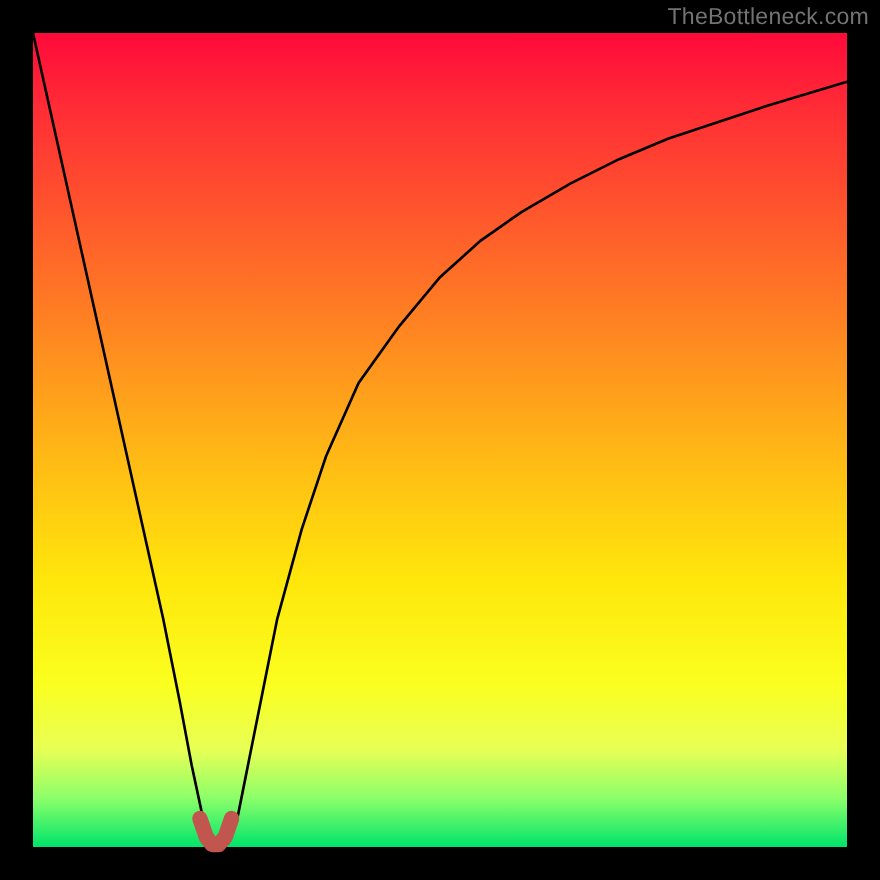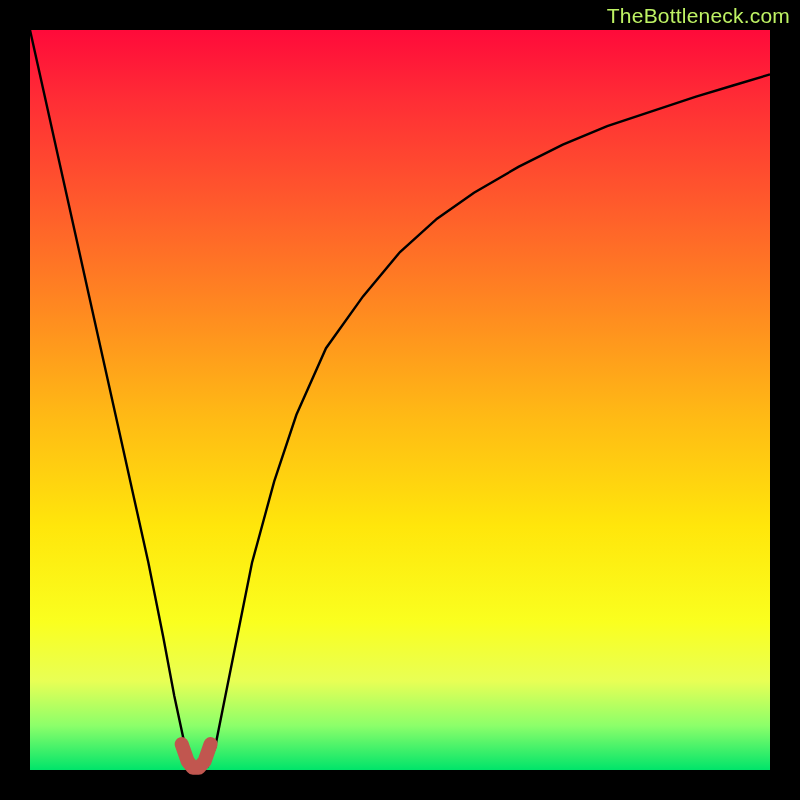--- a/index.html
+++ b/index.html
@@ -42,21 +42,21 @@
     left: 0;
     top: 0;
     width: 740px;
     height: 740px;
     overflow: visible;
   }
   .watermark {
     position: absolute;
     top: 4px;
     right: 10px;
-    color: #bef264;
+    color: #737373;
     font-size: 21px;
     letter-spacing: 0.2px;
     user-select: none;
   }
 </style>
 </head>
 <body>
 
 <div class="frame">
   <div class="watermark">TheBottleneck.com</div>

